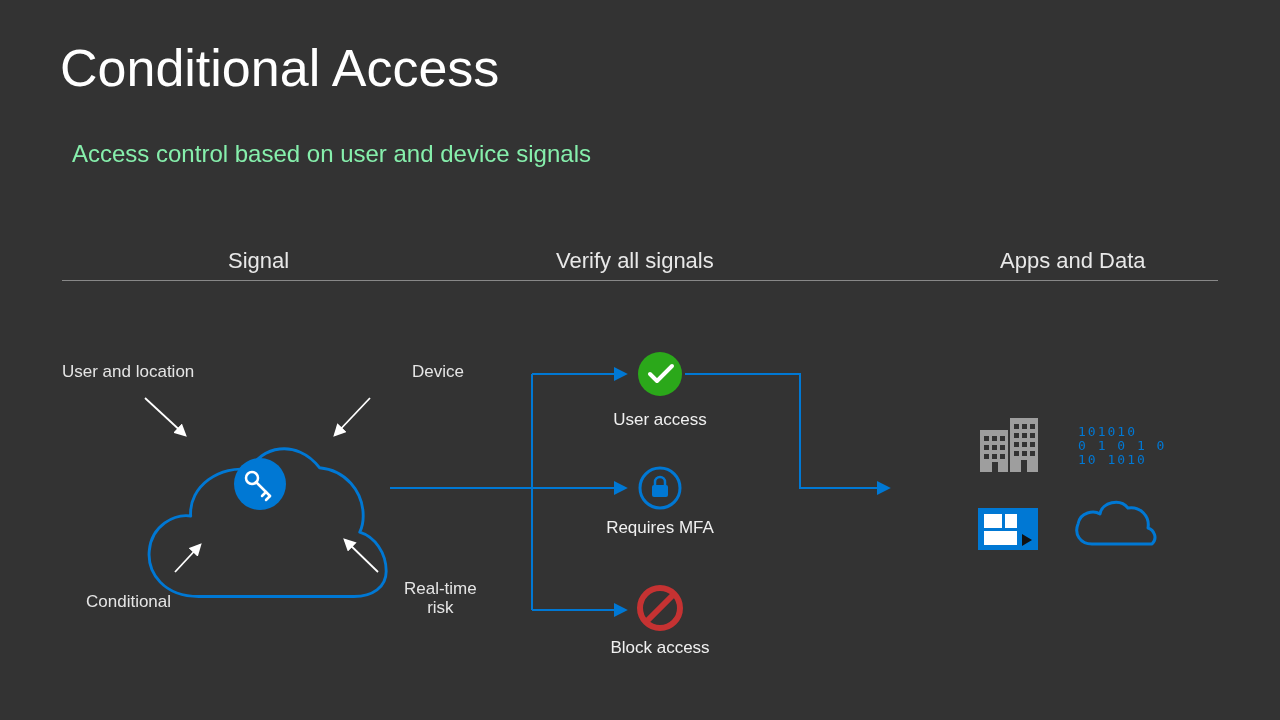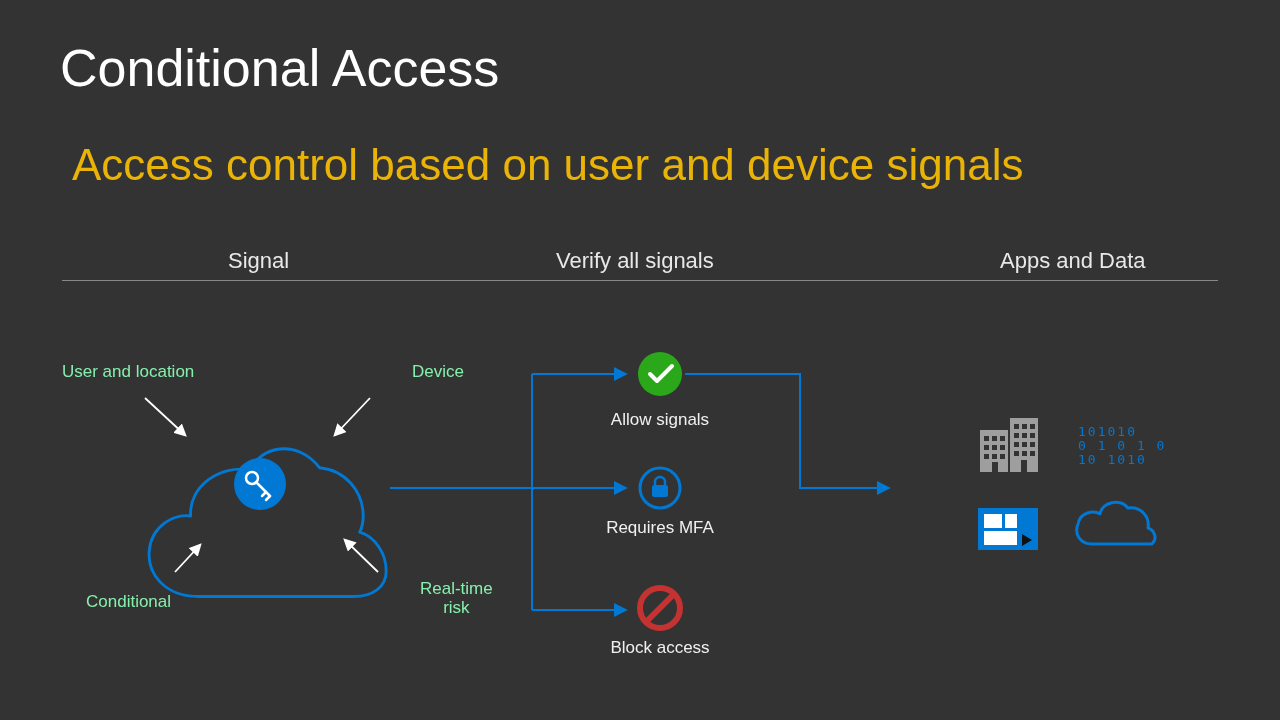--- a/index.html
+++ b/index.html
@@ -16,43 +16,43 @@
     position: absolute;
     left: 60px;
     top: 38px;
     font-size: 52px;
     font-weight: 400;
   }
   .subtitle {
     position: absolute;
     left: 72px;
     top: 140px;
-    font-size: 44px;
-    font-weight: 400;
-    color: #eab308;
+    font-size: 24px;
+    font-weight: 400;
+    color: #86efac;
   }
   .col-header {
     position: absolute;
     top: 248px;
     font-size: 22px;
     font-weight: 400;
     color: #e8e8e8;
   }
   .hr {
     position: absolute;
     top: 280px;
     left: 62px;
     width: 1156px;
     height: 1px;
     background: #888;
   }
   .sig-label {
     position: absolute;
     font-size: 17px;
-    color: #86efac;
+    color: #e5e5e5;
     font-weight: 400;
   }
   .risk-label { text-align: center; line-height: 1.1; }
   .verify-label {
     position: absolute;
     font-size: 17px;
     color: #f0f0f0;
     text-align: center;
     width: 160px;
   }
@@ -70,24 +70,24 @@
 <div class="subtitle">Access control based on user and device signals</div>
 
 <div class="col-header" style="left:228px;">Signal</div>
 <div class="col-header" style="left:556px;">Verify all signals</div>
 <div class="col-header" style="left:1000px;text-align:right;">Apps and Data</div>
 <div class="hr"></div>
 
 <div class="sig-label" style="left:62px; top:362px;">User and location</div>
 <div class="sig-label" style="left:412px; top:362px;">Device</div>
 <div class="sig-label" style="left:86px; top:592px;">Conditional</div>
-<div class="sig-label risk-label" style="left:420px; top:580px; white-space:pre;text-align:center;">Real-time
+<div class="sig-label risk-label" style="left:404px; top:580px; white-space:pre;text-align:center;">Real-time
 risk</div>
 
-<div class="verify-label" style="left:580px; top:410px;">Allow signals</div>
+<div class="verify-label" style="left:580px; top:410px;">User access</div>
 <div class="verify-label" style="left:580px; top:518px;">Requires MFA</div>
 <div class="verify-label" style="left:580px; top:638px;">Block access</div>
 
 <svg class="overlay" viewBox="0 0 1280 720">
   <defs>
     <marker id="arrow-white" viewBox="0 0 10 10" refX="8" refY="5" markerWidth="7" markerHeight="7" orient="auto-start-reverse">
       <path d="M0,0 L10,5 L0,10 z" fill="#ffffff"></path>
     </marker>
     <marker id="arrow-blue" viewBox="0 0 10 10" refX="8" refY="5" markerWidth="7" markerHeight="7" orient="auto-start-reverse">
       <path d="M0,0 L10,5 L0,10 z" fill="#0078d4"></path>

